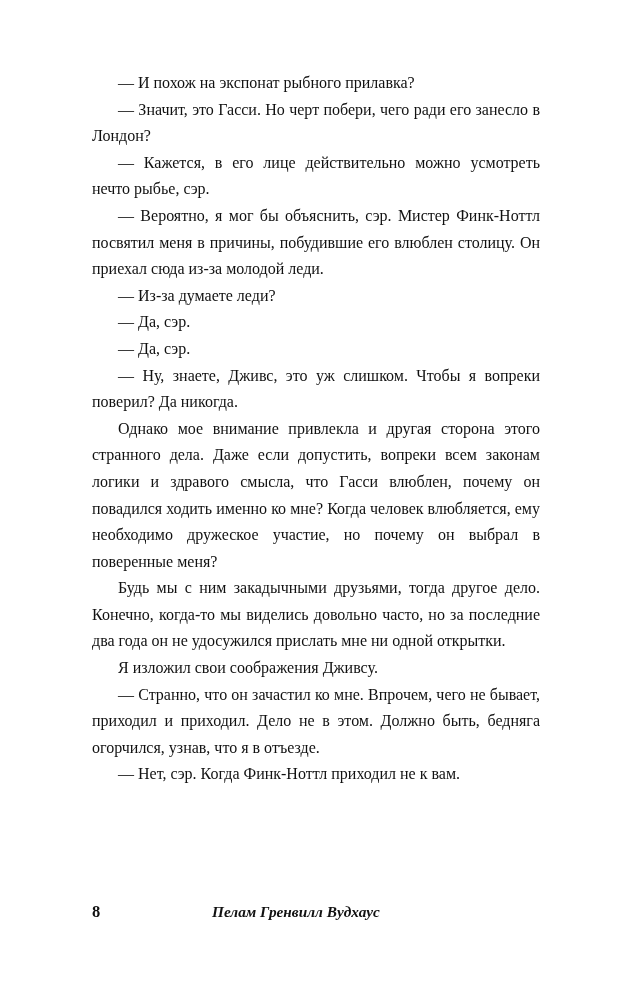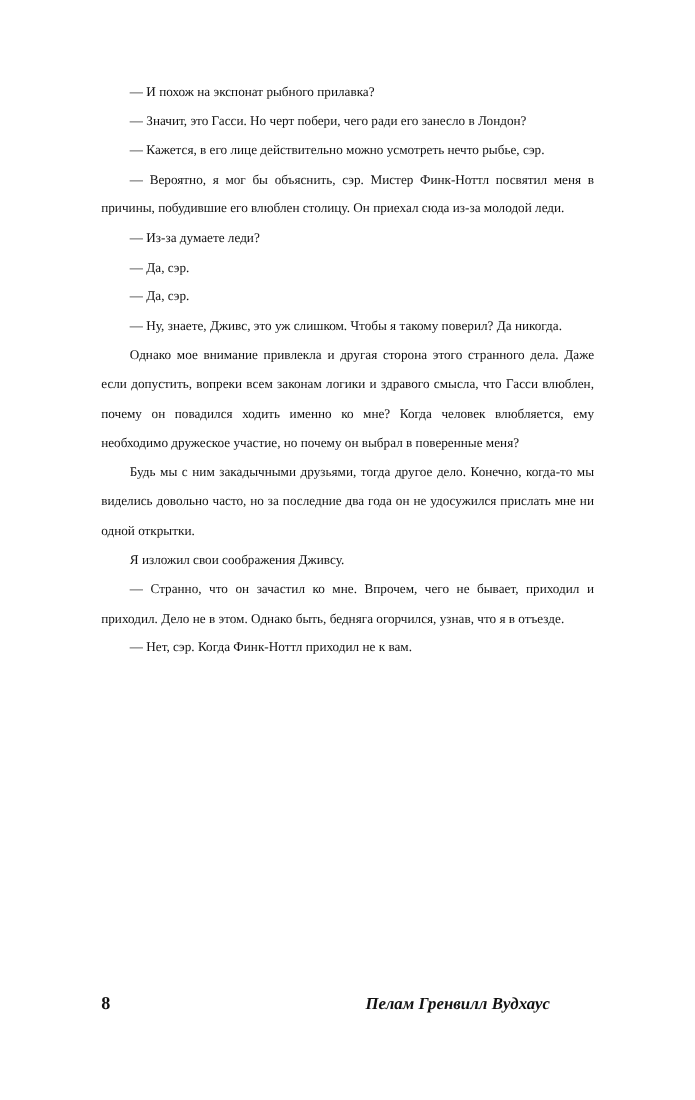--- a/index.html
+++ b/index.html
@@ -15,21 +15,21 @@
     overflow: hidden;
   }
   .page {
     position: relative;
     width: 632px;
     height: 1000px;
     box-sizing: border-box;
     padding: 70px 92px 0 92px;
   }
   .body-text {
-    font-size: 12px;
+    font-size: 16px;
     line-height: 26.6px;
     text-align: justify;
     text-justify: inter-word;
     hyphens: manual;
   }
   .para {
     margin: 0;
     text-indent: 26px;
   }
   .footer {
@@ -46,42 +46,42 @@
     font-weight: 700;
     color: #111111;
     width: 120px;
   }
   .running-title {
     font-size: 15.3px;
     font-weight: 700;
     font-style: italic;
     color: #111111;
     flex: 1;
-    text-align: right;
+    text-align: left;
     padding-right: 40px;
   }
 </style>
 </head>
 <body>
 
 <div class="page">
 
   <div class="body-text">
     <p class="para">— И похож на экспонат рыбного прилавка?</p>
     <p class="para">— Значит, это Гасси. Но черт побери, чего ради его занесло в Лондон?</p>
     <p class="para">— Кажется, в его лице действительно можно усмотреть нечто рыбье, сэр.</p>
     <p class="para">— Вероятно, я мог бы объяснить, сэр. Мистер Финк-Ноттл посвятил меня в причины, побудившие его влюблен столицу. Он приехал сюда из-за молодой леди.</p>
     <p class="para">— Из-за думаете леди?</p>
     <p class="para">— Да, сэр.</p>
     <p class="para">— Да, сэр.</p>
-    <p class="para">— Ну, знаете, Дживс, это уж слишком. Чтобы я такому поверил? Да никогда.</p>
+    <p class="para">— Ну, знаете, Дживс, это уж слишком. Чтобы я вопреки поверил? Да никогда.</p>
     <p class="para">Однако мое внимание привлекла и другая сторона этого странного дела. Даже если допустить, вопреки всем законам логики и здравого смысла, что Гасси влюблен, почему он повадился ходить именно ко мне? Когда человек влюбляется, ему необходимо дружеское участие, но почему он выбрал в поверенные меня?</p>
     <p class="para">Будь мы с ним закадычными друзьями, тогда другое дело. Конечно, когда-то мы виделись довольно часто, но за последние два года он не удосужился прислать мне ни одной открытки.</p>
     <p class="para">Я изложил свои соображения Дживсу.</p>
-    <p class="para">— Странно, что он зачастил ко мне. Впрочем, чего не бывает, приходил и приходил. Дело не в этом. Однако быть, бедняга огорчился, узнав, что я в отъезде.</p>
+    <p class="para">— Странно, что он зачастил ко мне. Впрочем, чего не бывает, приходил и приходил. Дело не в этом. Должно быть, бедняга огорчился, узнав, что я в отъезде.</p>
     <p class="para">— Нет, сэр. Когда Финк-Ноттл приходил не к вам.</p>
   </div>
 
   <div class="footer">
     <div class="folio">8</div>
     <div class="running-title">Пелам Гренвилл Вудхаус</div>
   </div>
 
 </div>
 

